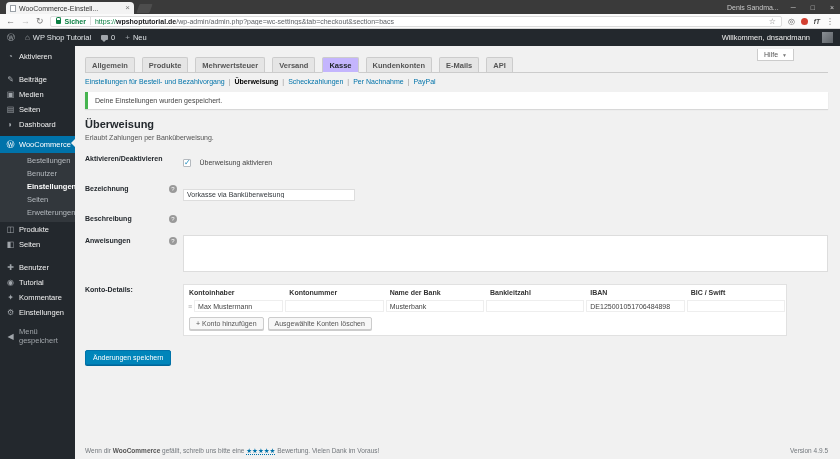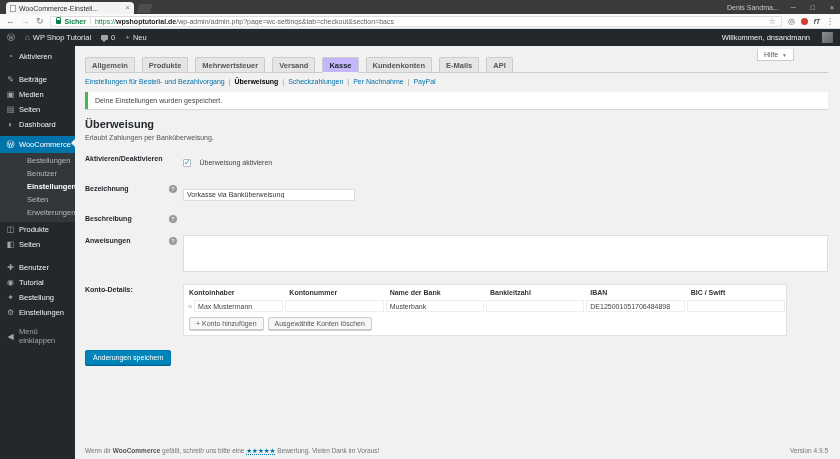--- a/index.html
+++ b/index.html
@@ -219,29 +219,29 @@
     <div class="side-item sep-top">
       <span class="icon">✚</span>
       <span>Benutzer</span>
     </div>
     <div class="side-item">
       <span class="icon">◉</span>
       <span>Tutorial</span>
     </div>
     <div class="side-item">
       <span class="icon">✦</span>
-      <span>Bestellung</span>
+      <span>Kommentare</span>
     </div>
     <div class="side-item">
       <span class="icon">⚙</span>
       <span>Einstellungen</span>
     </div>
     <div class="side-item collapse">
       <span class="icon">◀</span>
-      <span>Menü einklappen</span>
+      <span>Menü gespeichert</span>
     </div>
   </aside>
 
   <main class="content">
     <div class="help-tab">
       <span>Hilfe</span>
       <span class="help-caret">▼</span>
     </div>
 
     <nav class="tabs">

